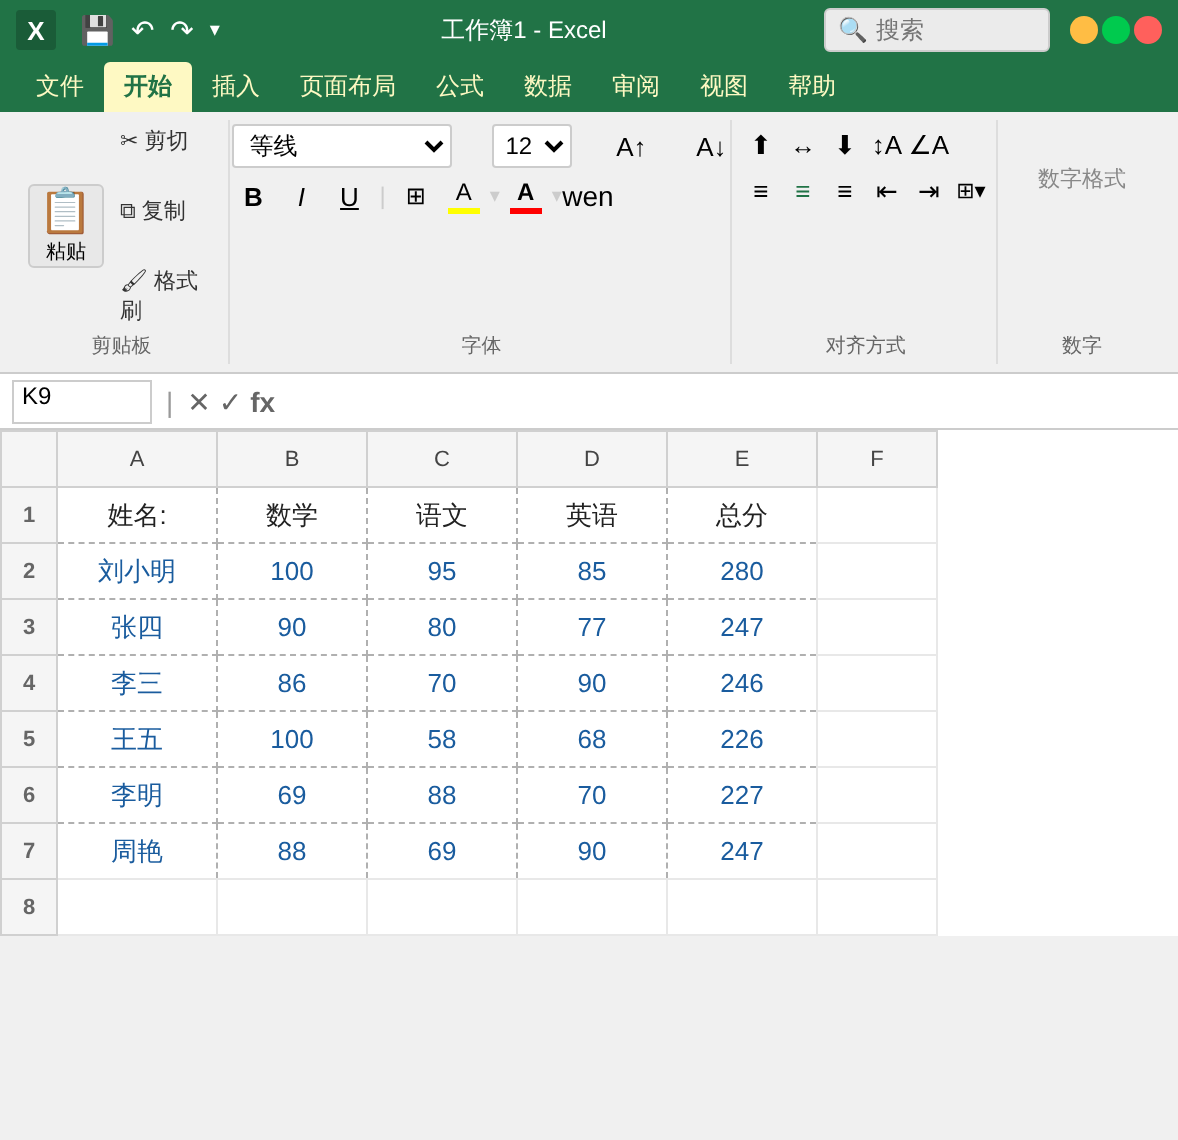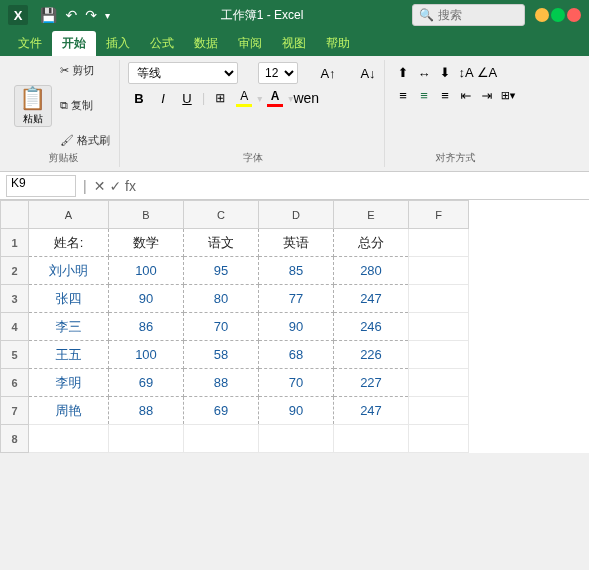--- a/index.html
+++ b/index.html
@@ -66,26 +66,26 @@
     .ribbon-tabs {
       background: #217346;
       height: 26px;
       display: flex;
       align-items: flex-end;
       padding: 0 8px;
     }
     .ribbon-tab {
       padding: 4px 10px;
       font-size: 12px;
-      color: #bef264;
+      color: #fef9c3;
       cursor: pointer;
       border-radius: 3px 3px 0 0;
     }
     .ribbon-tab.active {
-      background: #ffffff;
+      background: #fef9c3;
       color: #217346;
       font-weight: bold;
     }
 
     
     .ribbon-toolbar {
       background: #f0f0f0;
       border-bottom: 1px solid #ccc;
       padding: 4px 8px;
       display: flex;
@@ -390,20 +390,21 @@
       <div class="win-btn" style="background:#00ca4e;"></div>
       <div class="win-btn" style="background:#ff605c;"></div>
     </div>
   </div>
 </div>
 
 <div class="ribbon-tabs">
   <div class="ribbon-tab">文件</div>
   <div class="ribbon-tab active">开始</div>
   <div class="ribbon-tab">插入</div>
+  <div class="ribbon-tab">页面布局</div>
   <div class="ribbon-tab">公式</div>
   <div class="ribbon-tab">数据</div>
   <div class="ribbon-tab">审阅</div>
   <div class="ribbon-tab">视图</div>
   <div class="ribbon-tab">帮助</div>
 </div>
 
 <div class="ribbon-toolbar">
 
   <div class="ribbon-group" style="min-width:80px;">
@@ -471,32 +472,38 @@
         <button class="icon-btn" style="color:#217346;">≡</button>
         <button class="icon-btn">≡</button>
         <button class="icon-btn">⇤</button>
         <button class="icon-btn">⇥</button>
         <button class="icon-btn" style="font-size:11px;">⊞▾</button>
       </div>
     </div>
     <div class="ribbon-group-label">对齐方式</div>
   </div>
 
+  <div class="ribbon-group" style="min-width:80px;">
+    <div style="height:55px; display:flex; align-items:center; justify-content:center; color:#888; font-size:11px;">
+      数字格式
+    </div>
+    <div class="ribbon-group-label">数字</div>
+  </div>
 
 </div>
 
 <div class="formula-bar">
   <div class="cell-ref">
     <span>K9</span>
   </div>
   <span class="formula-separator">|</span>
   <div class="formula-icons">
     <span style="cursor:pointer;">✕</span>
     <span style="cursor:pointer;">✓</span>
-    <span style="cursor:pointer; font-weight:normal;">fx</span>
+    <span style="cursor:pointer; font-weight:bold;">fx</span>
   </div>
   <input class="formula-input" type="text" value="" style="">
 </div>
 
 <div class="spreadsheet-container">
   <table class="sheet">
     <thead>
       <tr>
         <th class="row-num col-header"></th>
         <th class="col-header col-a">A</th>

